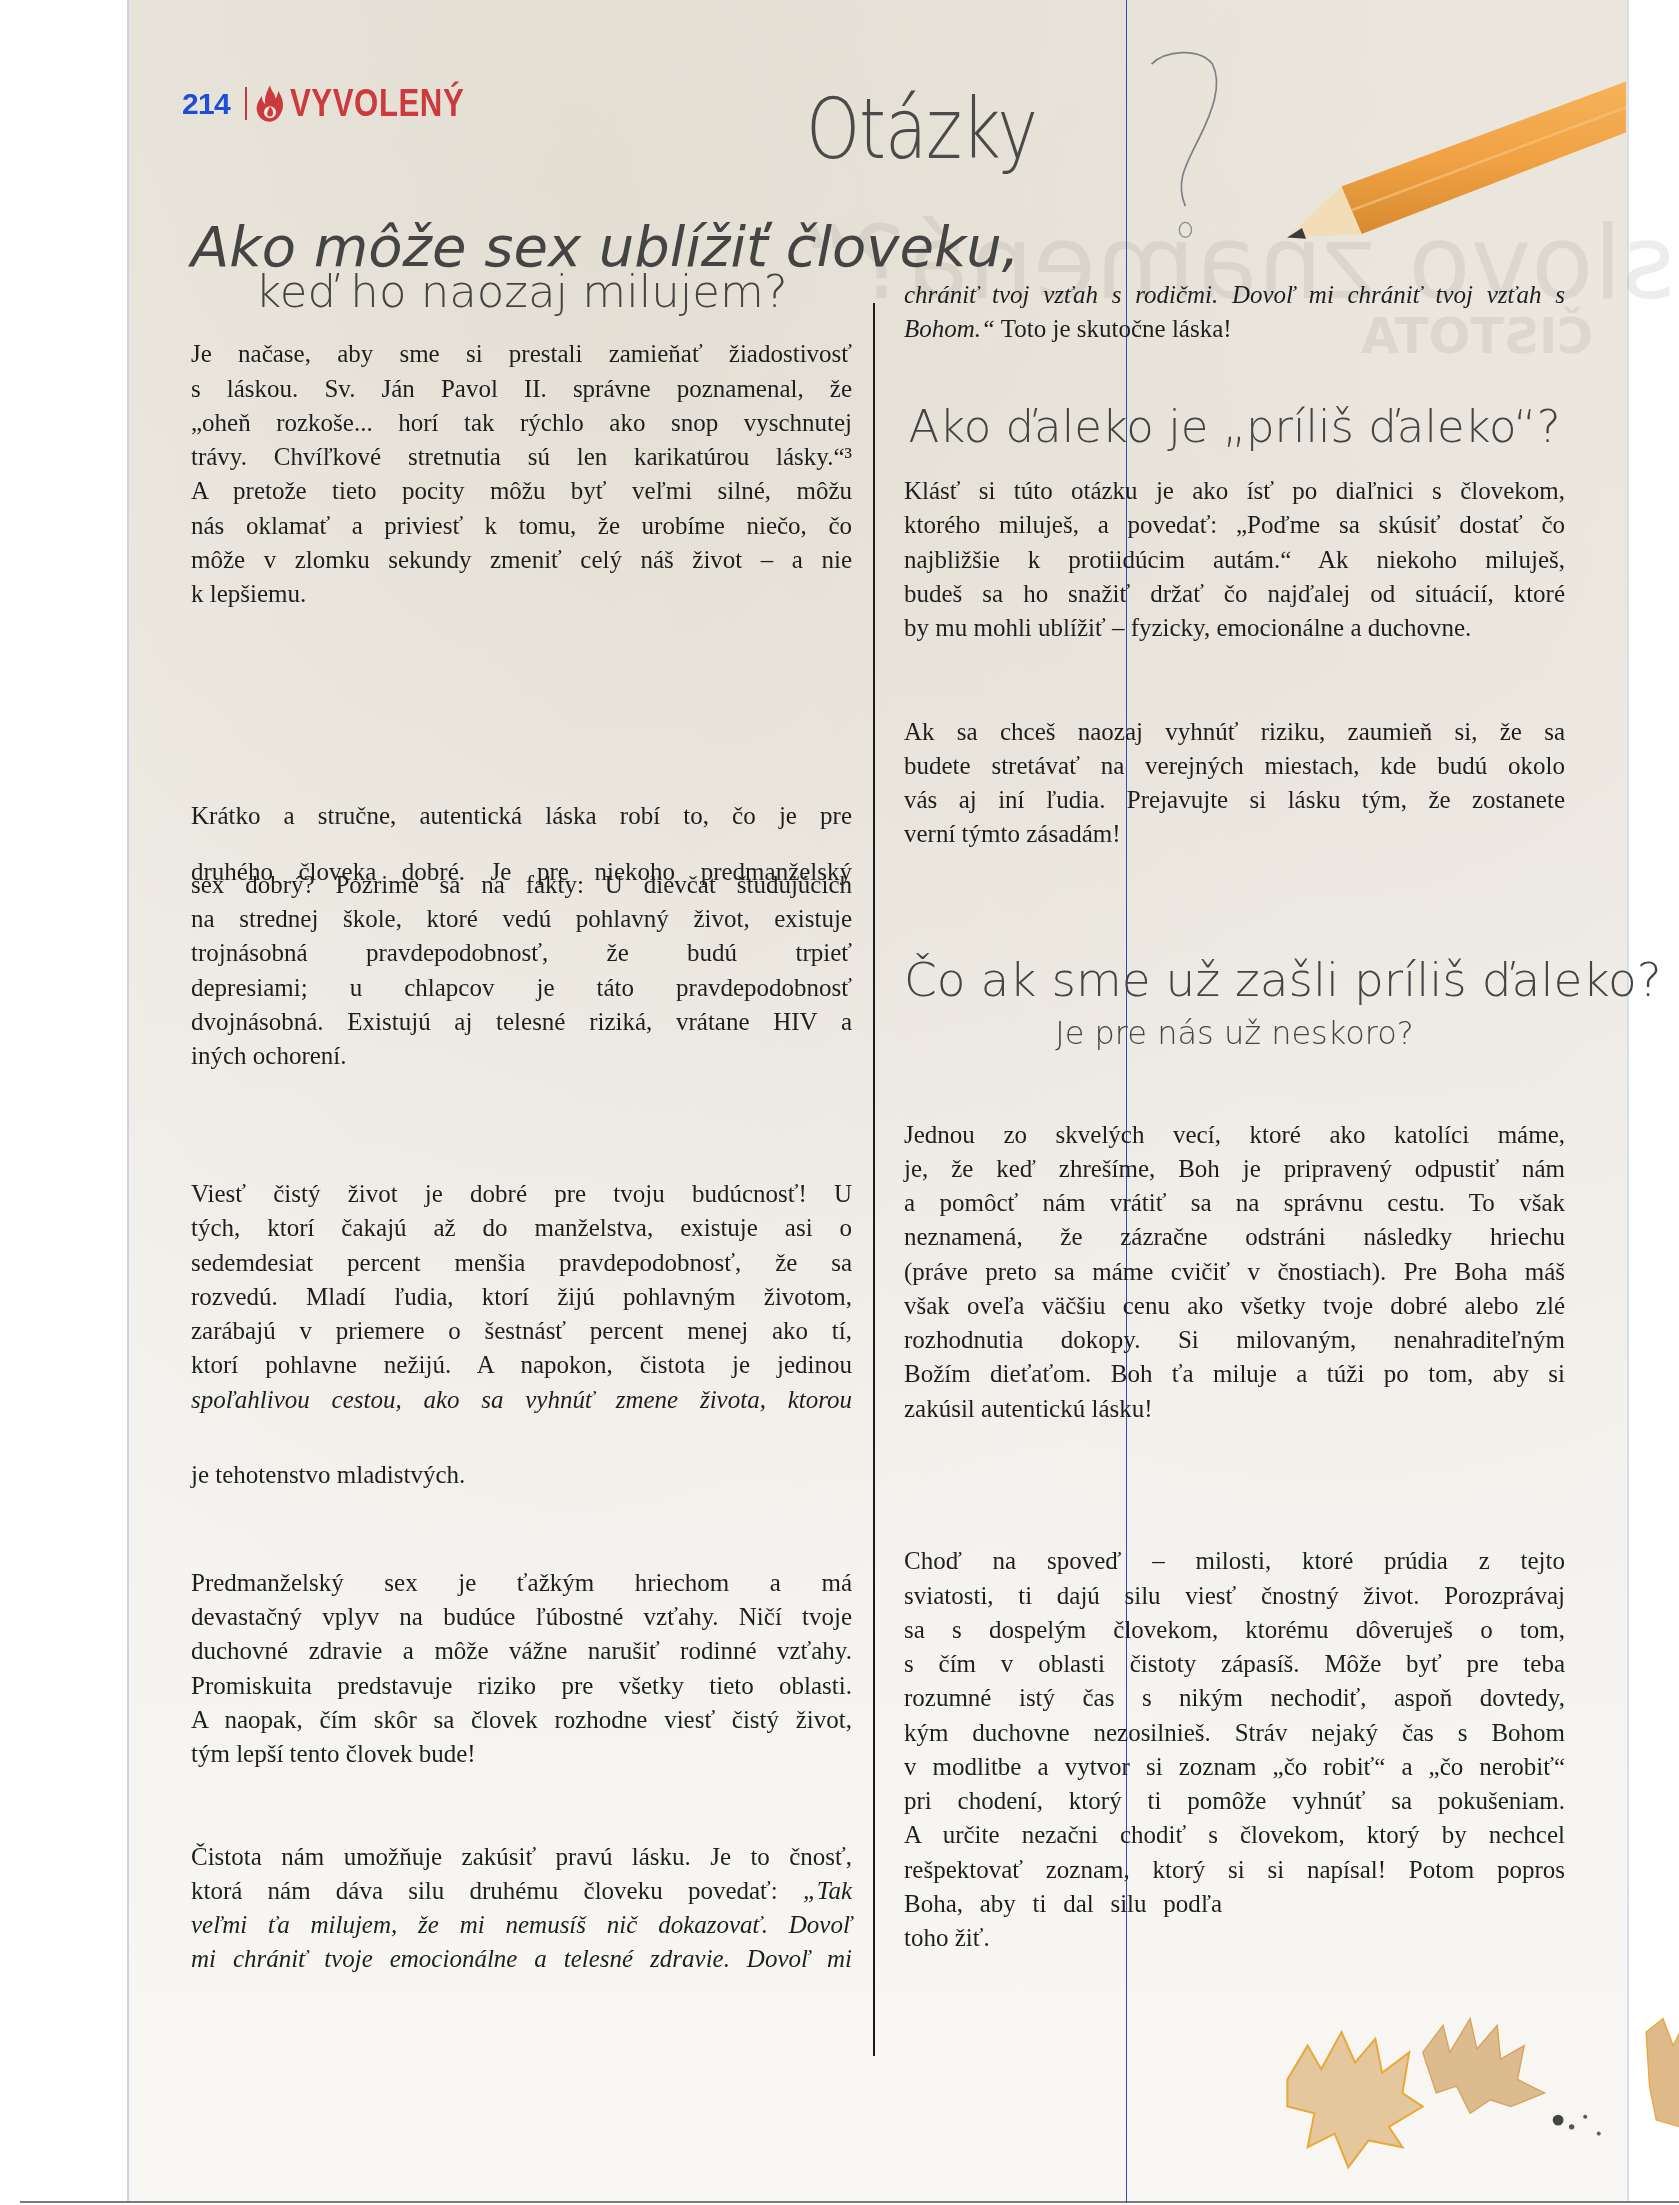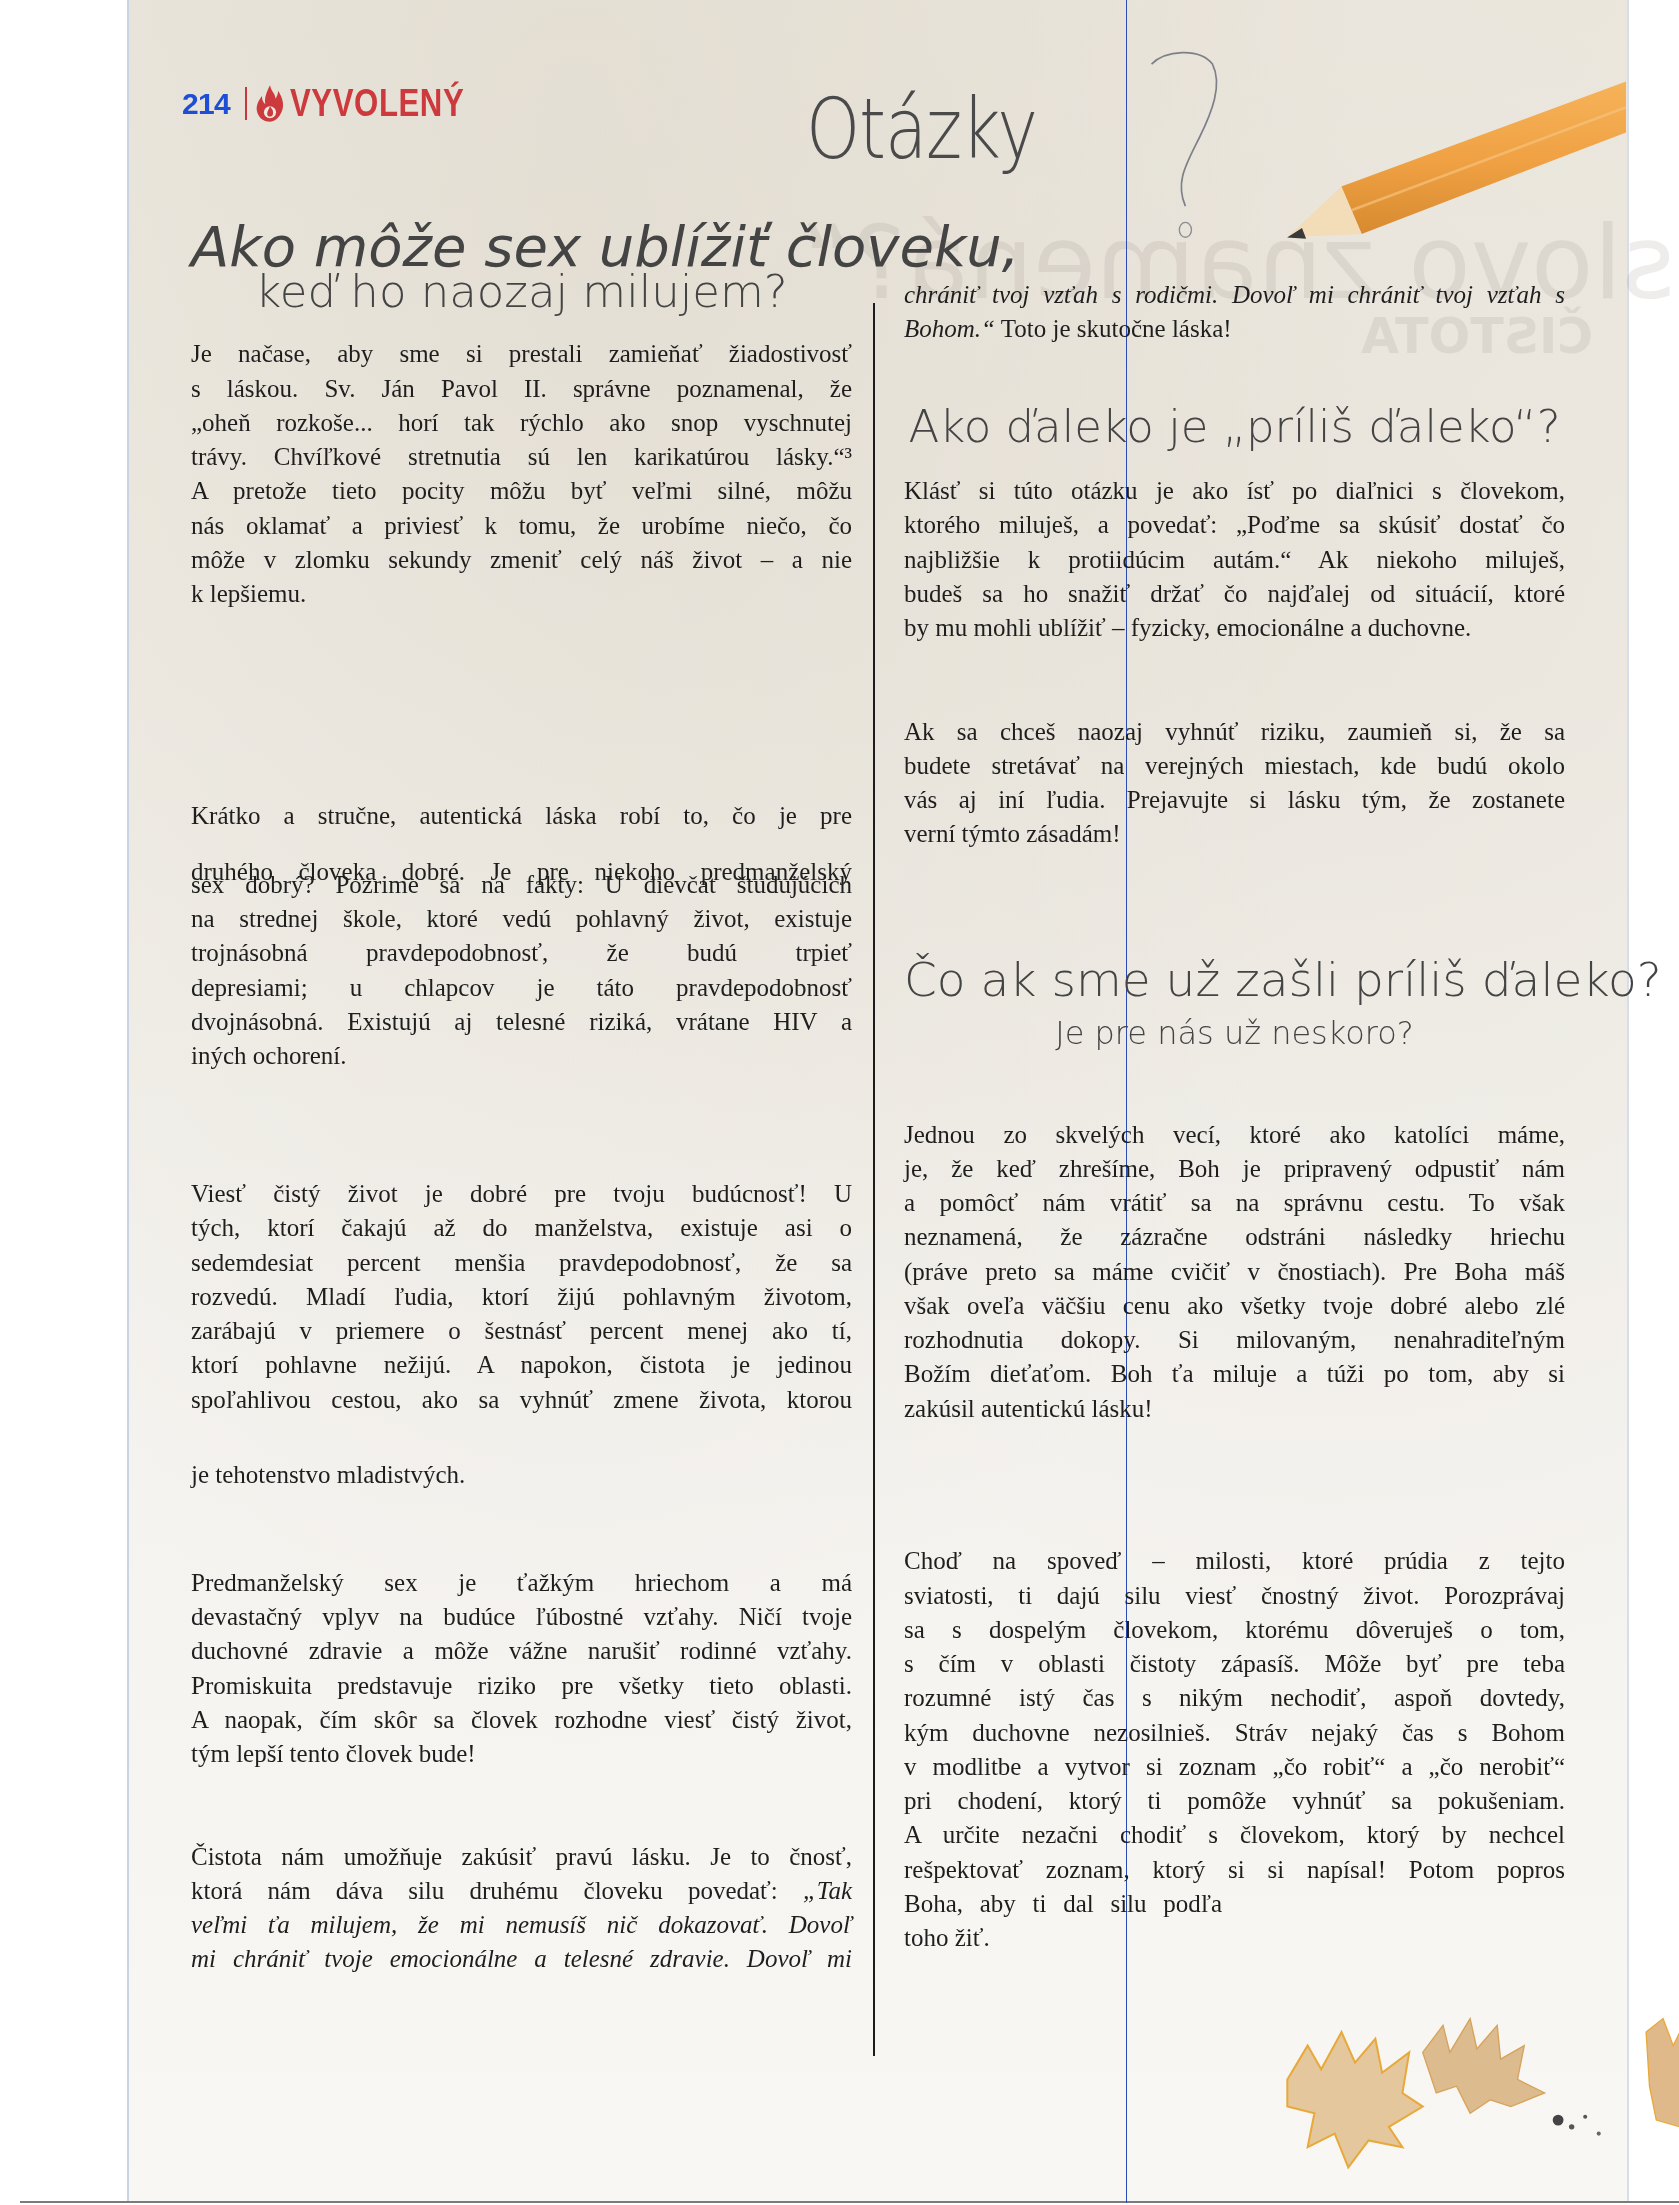--- a/index.html
+++ b/index.html
@@ -110,21 +110,21 @@
     <div class="line col-l" style="top: 936px;">trojnásobná pravdepodobnosť, že budú trpieť</div>
     <div class="line col-l" style="top: 971px;">depresiami; u chlapcov je táto pravdepodobnosť</div>
     <div class="line col-l" style="top: 1005px;">dvojnásobná. Existujú aj telesné riziká, vrátane HIV a</div>
     <div class="line col-l last" style="top: 1039px;">iných ochorení.</div>
     <div class="line col-l" style="top: 1177px;">Viesť čistý život je dobré pre tvoju budúcnosť! U</div>
     <div class="line col-l" style="top: 1211px;">tých, ktorí čakajú až do manželstva, existuje asi o</div>
     <div class="line col-l" style="top: 1246px;">sedemdesiat percent menšia pravdepodobnosť, že sa</div>
     <div class="line col-l" style="top: 1280px;">rozvedú. Mladí ľudia, ktorí žijú pohlavným životom,</div>
     <div class="line col-l" style="top: 1314px;">zarábajú v priemere o šestnásť percent menej ako tí,</div>
     <div class="line col-l" style="top: 1348px;">ktorí pohlavne nežijú. A napokon, čistota je jedinou</div>
-    <div class="line col-l" style="top: 1383px;">spoľahlivou cestou, ako sa vyhnúť zmene života, ktorou</div>
+    <div class="line col-l" style="top: 1383px; font-style: italic;">spoľahlivou cestou, ako sa vyhnúť zmene života, ktorou</div>
     <div class="line col-l last" style="top: 1417px; margin-top: 41px;">je tehotenstvo mladistvých.</div>
     <div class="line col-l" style="top: 1566px;">Predmanželský sex je ťažkým hriechom a má</div>
     <div class="line col-l" style="top: 1600px;">devastačný vplyv na budúce ľúbostné vzťahy. Ničí tvoje</div>
     <div class="line col-l" style="top: 1634px;">duchovné zdravie a môže vážne narušiť rodinné vzťahy.</div>
     <div class="line col-l" style="top: 1669px;">Promiskuita predstavuje riziko pre všetky tieto oblasti.</div>
     <div class="line col-l" style="top: 1703px;">A naopak, čím skôr sa človek rozhodne viesť čistý život,</div>
     <div class="line col-l last" style="top: 1737px;">tým lepší tento človek bude!</div>
     <div class="line col-l" style="top: 1840px;">Čistota nám umožňuje zakúsiť pravú lásku. Je to čnosť,</div>
     <div class="line col-l" style="top: 1874px;">ktorá nám dáva silu druhému človeku povedať: <i>„Tak</i></div>
     <div class="line col-l it" style="top: 1908px;">veľmi ťa milujem, že mi nemusíš nič dokazovať. Dovoľ</div>

